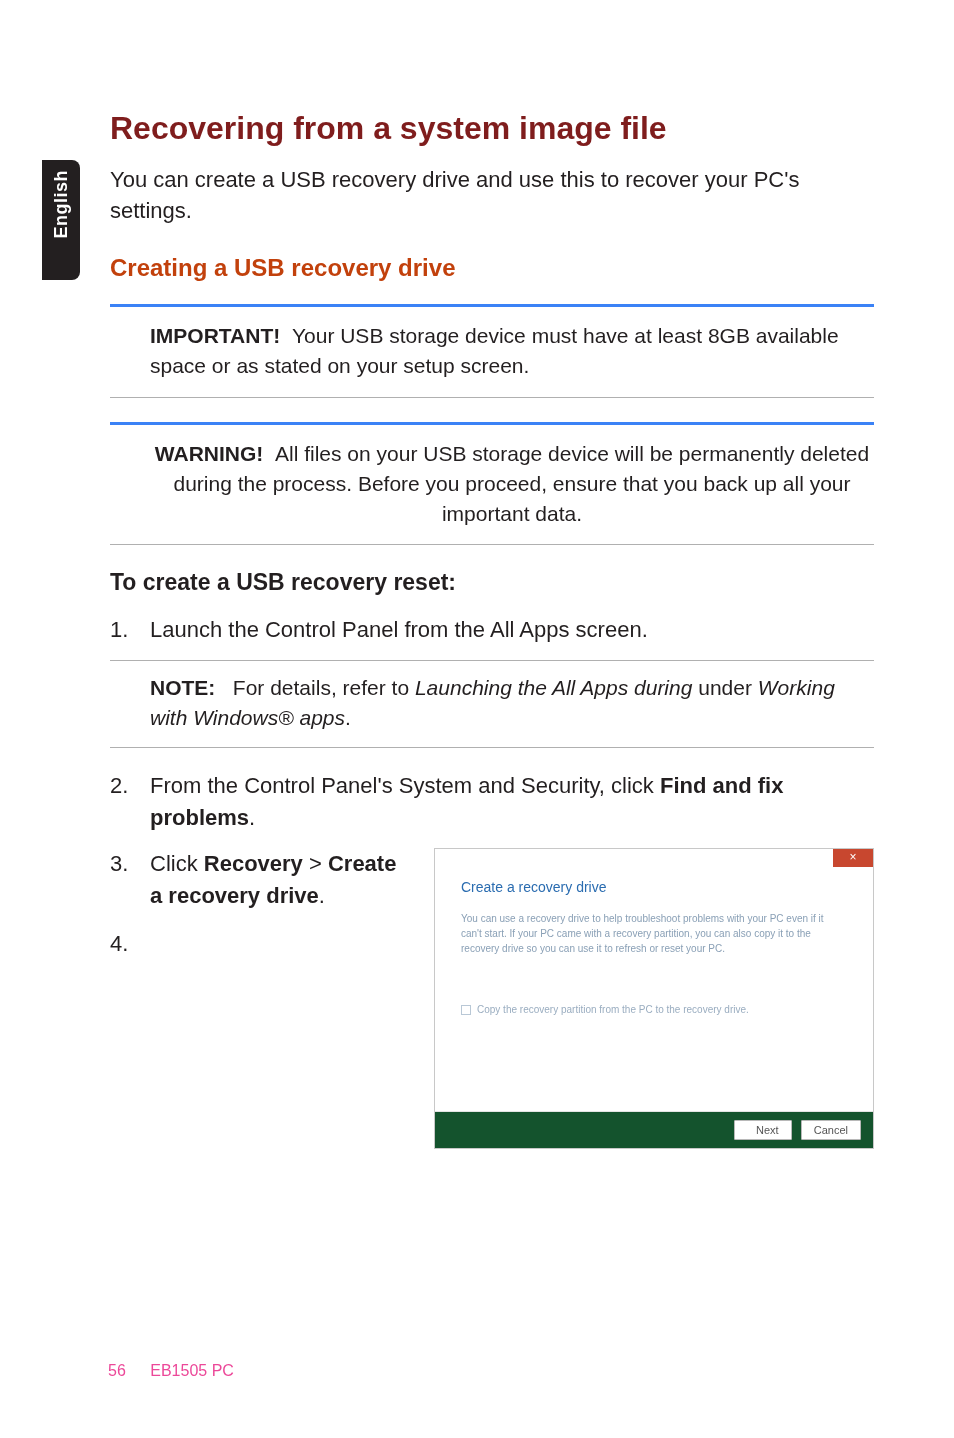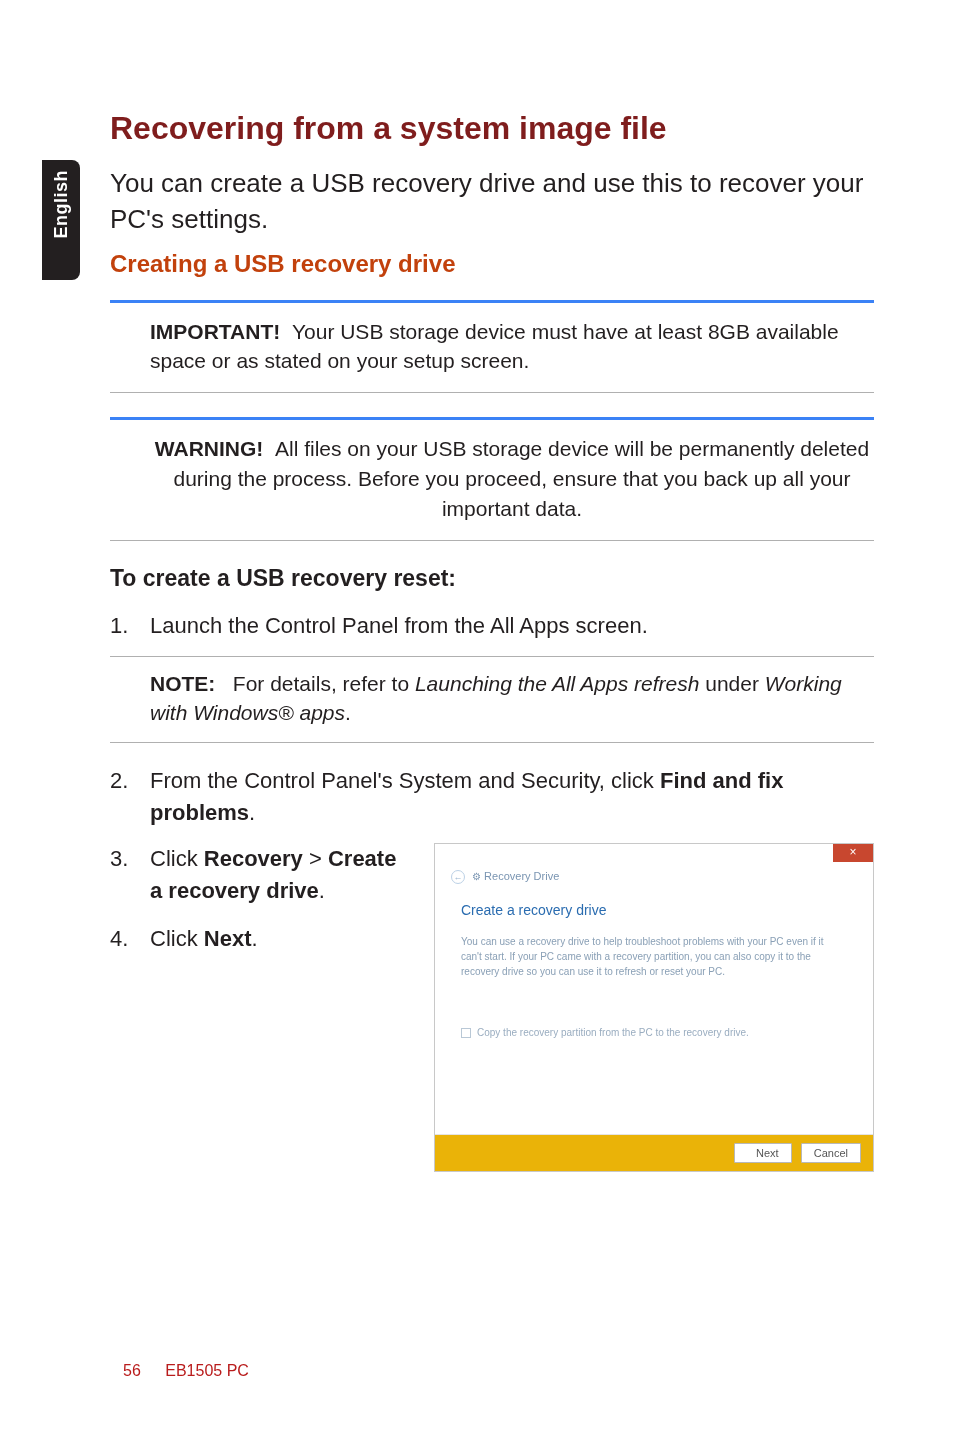--- a/index.html
+++ b/index.html
@@ -5,21 +5,21 @@
   * { box-sizing: border-box; margin: 0; padding: 0; }
   html, body { width: 954px; height: 1438px; background: #fff; font-family: "Segoe UI", "Myriad Pro", Arial, sans-serif; color: #231f20; }
   .page { position: relative; width: 954px; height: 1438px; padding: 110px 80px 60px 110px; }
   .side-tab {
     position: absolute; left: 42px; top: 160px; width: 38px; height: 120px;
     background: #231f20; border-top-right-radius: 8px; border-bottom-right-radius: 8px;
     display: flex; align-items: flex-start; justify-content: center; padding-top: 10px;
   }
   .side-tab span { writing-mode: vertical-rl; text-orientation: mixed; color: #fff; font-weight: bold; font-size: 18px; letter-spacing: 0.5px; transform: rotate(180deg); }
   h1.title { color: #7f1d1d; font-size: 32px; font-weight: bold; margin-bottom: 18px; line-height: 1.15; }
-  p.intro { font-size: 26px; line-height: 1.4; margin-bottom: 12px; }
+  p.intro { font-size: 22px; line-height: 1.4; margin-bottom: 28px; }
   h2.sub { color: #c2410c; font-size: 24px; font-weight: bold; margin-bottom: 22px; }
   .note-box {
     border-top: 3px solid #3b82f6; border-bottom: 1px solid #b0b0b0;
     padding: 14px 0 16px 40px; margin: 0 0 24px 0; font-size: 21px; line-height: 1.42;
   }
   .note-box + .note-box { margin-top: 8px; text-align: center; }
   h3.step-hdr { font-size: 23px; font-weight: bold; margin: 14px 0 18px 0; }
   ol.steps { list-style: none; padding: 0; margin: 0; font-size: 22px; line-height: 1.45; }
   ol.steps > li { display: flex; margin-bottom: 14px; }
   ol.steps > li .num { width: 40px; flex: 0 0 40px; }
@@ -37,23 +37,23 @@
   }
   .dlg-titlebar { height: 20px; background: #fff; position: relative; }
   .dlg-close { position: absolute; right: 0; top: 0; width: 40px; height: 18px; background: #c8472f; color: #fff; text-align: center; font-size: 12px; line-height: 16px; }
   .dlg-crumb { padding: 6px 16px 8px 16px; font-size: 11px; color: #7a95b2; }
   .dlg-crumb .arrow { display:inline-block; width:14px; height:14px; border:1px solid #bcd1e6; border-radius:50%; text-align:center; line-height:12px; font-size:9px; color:#9ab4cf; margin-right:4px; }
   .dlg-body { padding: 10px 26px 24px 26px; }
   .dlg-h { color: #2a6cb0; font-size: 14px; margin-bottom: 16px; }
   .dlg-p { color: #8aa0b6; font-size: 10px; line-height: 1.5; margin-bottom: 48px; }
   .dlg-chk { color: #9aadc0; font-size: 10px; margin-bottom: 72px; }
   .dlg-chk .box { display:inline-block; width:10px; height:10px; border:1px solid #b9c8d6; margin-right:6px; vertical-align:middle; }
-  .dlg-btnrow { border-top: 1px solid #e4e4e4; padding: 8px 12px; text-align: right; background: #eab308; }
+  .dlg-btnrow { border-top: 1px solid #e4e4e4; padding: 8px 12px; text-align: right; background: #14532d; }
   .dlg-btn { display: inline-block; min-width: 58px; padding: 3px 12px; border: 1px solid #b8b8b8; background: #fff; font-size: 11px; color: #555; margin-left: 6px; border-radius: 1px; }
-  .footer { position: absolute; left: 123px; bottom: 58px; font-size: 16px; color: #b91c1c; }
+  .footer { position: absolute; left: 108px; bottom: 58px; font-size: 16px; color: #ec4899; }
   .footer .pg { margin-right: 20px; }
   .bold { font-weight: bold; }
   .ital { font-style: italic; }
 </style>
 </head>
 <body>
 
 <div class="page">
   <div class="side-tab">
     <span>English</span>
@@ -75,21 +75,21 @@
   <h3 class="step-hdr">To create a USB recovery reset:</h3>
 
   <ol class="steps">
     <li>
       <span class="num">1.</span>
       <span class="txt">Launch the Control Panel from the All Apps screen.</span>
     </li>
   </ol>
 
   <div class="inline-note">
-    <span class="bold">NOTE:</span>&nbsp;&nbsp;&nbsp;<span>For details, refer to </span><span class="ital">Launching the All Apps refresh</span><span> under </span><span class="ital">Working with Windows® apps</span><span>.</span>
+    <span class="bold">NOTE:</span>&nbsp;&nbsp;&nbsp;<span>For details, refer to </span><span class="ital">Launching the All Apps during</span><span> under </span><span class="ital">Working with Windows® apps</span><span>.</span>
   </div>
 
   <ol class="steps">
     <li>
       <span class="num">2.</span>
       <span class="txt">
         <span>From the Control Panel's System and Security, click </span><span class="bold">Find and fix problems</span><span>.</span>
       </span>
     </li>
   </ol>
@@ -97,34 +97,26 @@
   <div class="row34">
     <ol class="steps left">
       <li>
         <span class="num">3.</span>
         <span class="txt">
           <span>Click </span><span class="bold">Recovery</span><span> &gt; </span><span class="bold">Create a recovery drive</span><span>.</span>
         </span>
       </li>
       <li>
         <span class="num">4.</span>
-        <span class="txt">
-          <span>Click </span><span class="bold">Next</span><span>.</span>
-        </span>
       </li>
     </ol>
 
     <div class="dialog">
       <div class="dlg-titlebar">
         <div class="dlg-close">×</div>
-      </div>
-      <div class="dlg-crumb">
-        <span class="arrow">←</span>
-        <span style="font-size:10px;">⚙</span>
-        <span>Recovery Drive</span>
       </div>
       <div class="dlg-body">
         <div class="dlg-h">Create a recovery drive</div>
         <div class="dlg-p">You can use a recovery drive to help troubleshoot problems with your PC even if it can't start. If your PC came with a recovery partition, you can also copy it to the recovery drive so you can use it to refresh or reset your PC.</div>
         <div class="dlg-chk">
           <span class="box"></span><span>Copy the recovery partition from the PC to the recovery drive.</span>
         </div>
       </div>
       <div class="dlg-btnrow">
         <span class="dlg-btn">Next</span>

